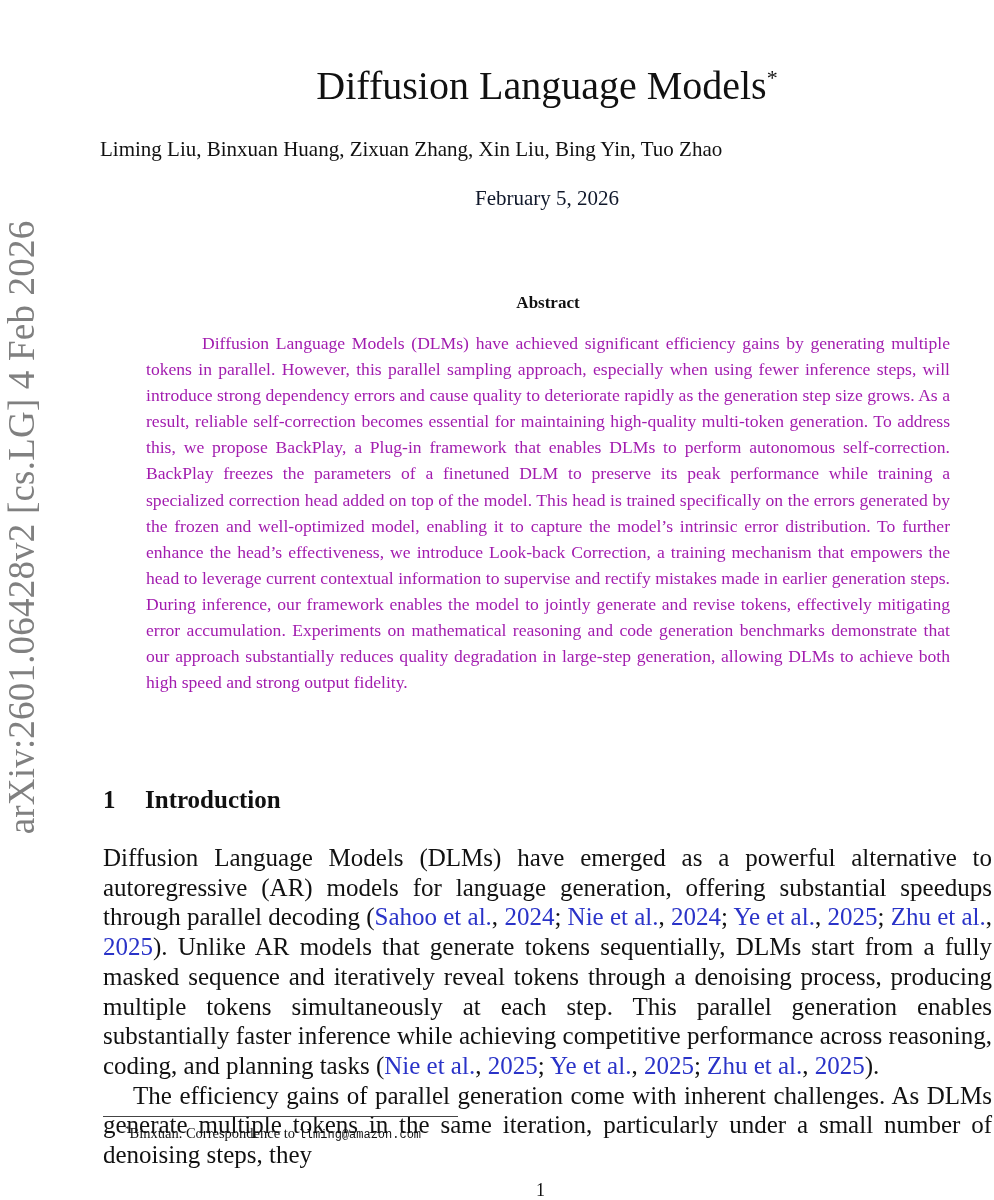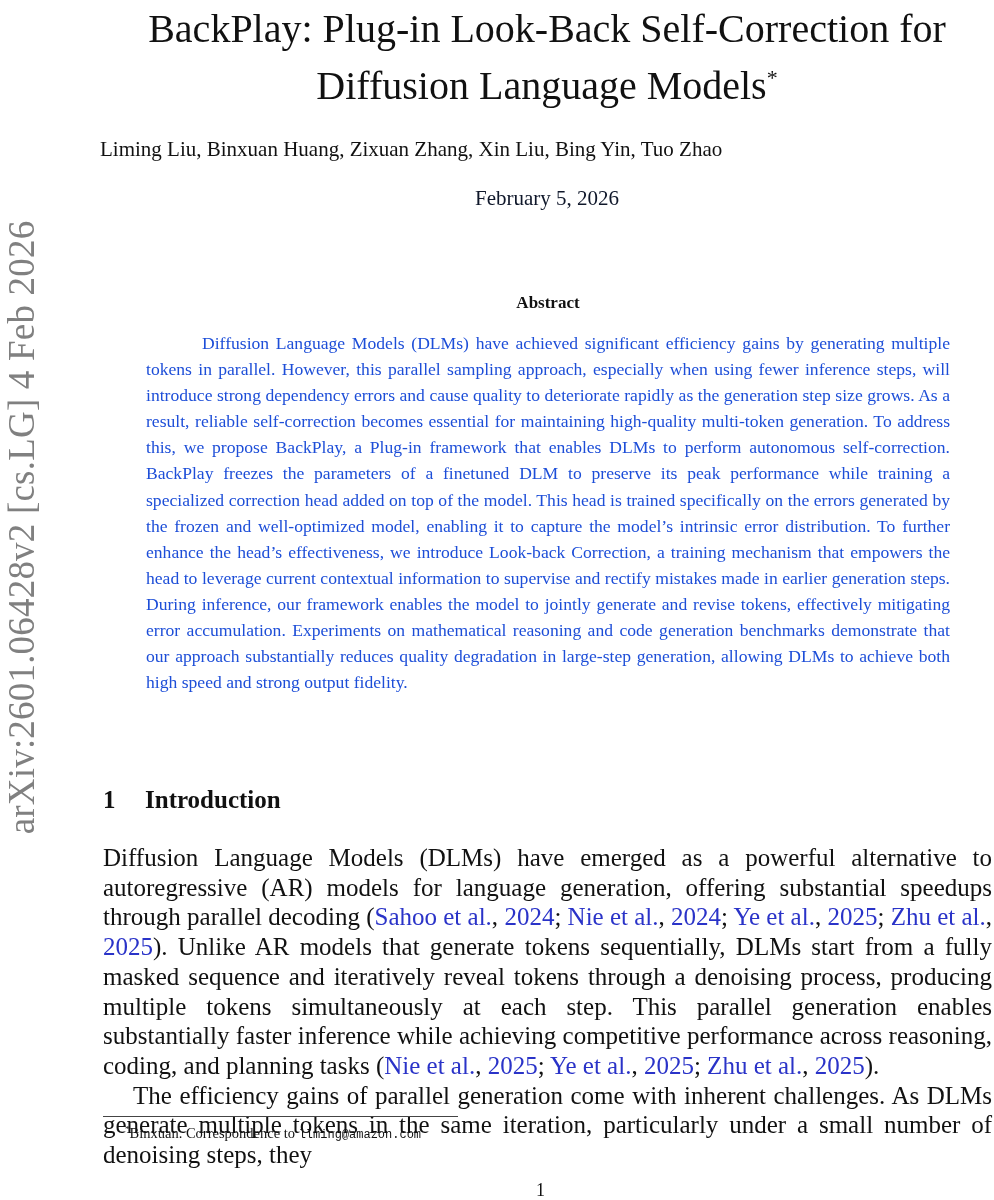--- a/index.html
+++ b/index.html
@@ -86,21 +86,21 @@
     .abstract-body {
       position: absolute;
       left: 146px;
       width: 804px;
       top: 330px;
       font-family: "Liberation Serif", serif;
       font-size: 17.6px;
       line-height: 26.1px;
       text-align: justify;
       text-indent: 56px;
-      color: #1d4ed8;
+      color: #a21caf;
       margin: 0;
     }
     .section-heading {
       position: absolute;
       left: 103px;
       top: 786px;
       font-family: "Liberation Serif", serif;
       font-weight: bold;
       font-size: 25px;
       color: #111;
@@ -164,21 +164,21 @@
     }
   </style>
 </head>
 <body>
 
 <div class="arxiv-stamp">
   <span>arXiv:2601.06428v2  [cs.LG]  4 Feb 2026</span>
 </div>
 
 <h1 class="title">
-  <span>BackPlay: Plug-in Look-Back Self-Correction for</span><br>
+  <br>
   <span>Diffusion Language Models</span><sup>*</sup>
 </h1>
 
 <div class="authors">Liming Liu, Binxuan Huang, Zixuan Zhang, Xin Liu, Bing Yin, Tuo Zhao</div>
 
 <div class="date">February 5, 2026</div>
 
 <div class="abstract-heading">Abstract</div>
 
 <p class="abstract-body">Diffusion Language Models (DLMs) have achieved significant efficiency gains by generating multiple tokens in parallel. However, this parallel sampling approach, especially when using fewer inference steps, will introduce strong dependency errors and cause quality to deteriorate rapidly as the generation step size grows. As a result, reliable self-correction becomes essential for maintaining high-quality multi-token generation. To address this, we propose BackPlay, a Plug-in framework that enables DLMs to perform autonomous self-correction. BackPlay freezes the parameters of a finetuned DLM to preserve its peak performance while training a specialized correction head added on top of the model. This head is trained specifically on the errors generated by the frozen and well-optimized model, enabling it to capture the model’s intrinsic error distribution. To further enhance the head’s effectiveness, we introduce Look-back Correction, a training mechanism that empowers the head to leverage current contextual information to supervise and rectify mistakes made in earlier generation steps. During inference, our framework enables the model to jointly generate and revise tokens, effectively mitigating error accumulation. Experiments on mathematical reasoning and code generation benchmarks demonstrate that our approach substantially reduces quality degradation in large-step generation, allowing DLMs to achieve both high speed and strong output fidelity.</p>

